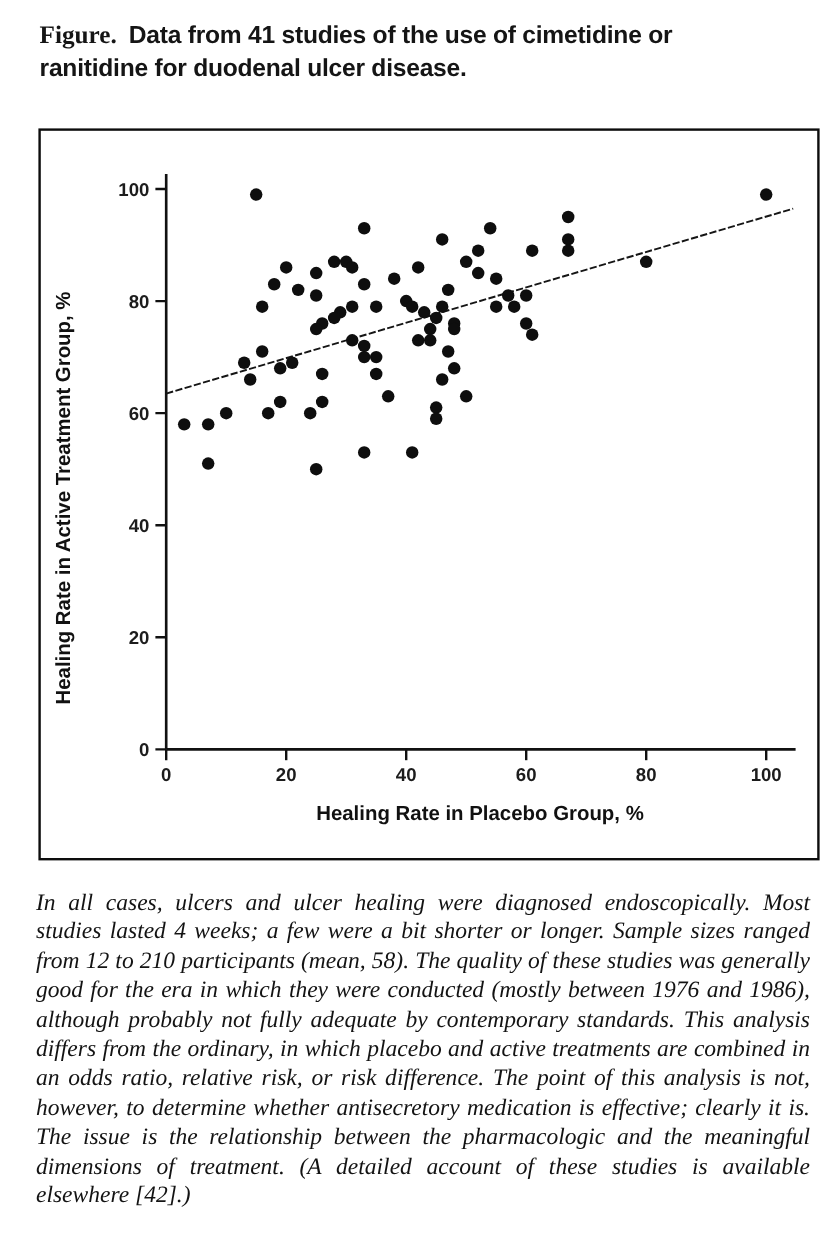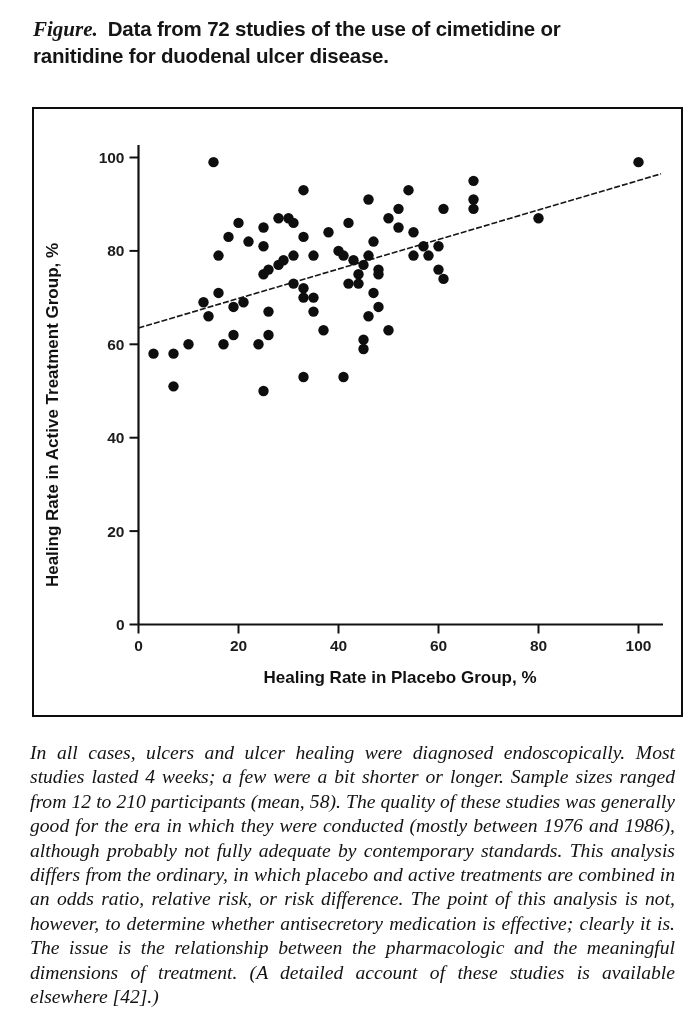--- a/index.html
+++ b/index.html
@@ -11,21 +11,21 @@
     color:#141414;
     overflow:hidden;
   }
   .caption{
     position:absolute;left:33px;top:16px;width:614px;
     font-weight:bold;font-size:20.5px;line-height:26.5px;
     letter-spacing:-0.2px;color:#151515;
   }
   .caption .fig-label{
     font-family:"Liberation Serif",serif;
-    font-style:italic;font-weight:600;font-size:21px;
+    font-weight:600;font-size:21px;
     margin-right:10px;letter-spacing:0;
   }
   .figure-box{
     position:absolute;left:32px;top:107px;
     width:647px;height:606px;
     border:2.5px solid #0d0d0d;
     background:#ffffff;
   }
   .figure-box svg{display:block;width:647px;height:606px;}
   .tick{font:700 15.5px "Liberation Sans",sans-serif;fill:#1c1c1c;}
@@ -38,21 +38,21 @@
     margin:0;
     font-style:italic;
   }
 </style>
 </head>
 <body>
 
 <div class="page">
 
   <div class="caption">
-    <span class="fig-label">Figure.</span><span>Data from 72 studies of the use of cimetidine or ranitidine for duodenal ulcer disease.</span>
+    <span class="fig-label">Figure.</span><span>Data from 41 studies of the use of cimetidine or ranitidine for duodenal ulcer disease.</span>
   </div>
 
   <div class="figure-box">
     <svg viewBox="0 0 647 606" xmlns="http://www.w3.org/2000/svg">
         <line x1="104.5" y1="36" x2="104.5" y2="515.5" stroke="#111" stroke-width="2.2"></line>
         <line x1="104.5" y1="515.5" x2="629" y2="515.5" stroke="#111" stroke-width="2.2"></line>
         <line x1="104.5" y1="515.5" x2="104.5" y2="524.5" stroke="#111" stroke-width="2"></line>
         <text x="104.5" y="541.5" text-anchor="middle" class="tick">0</text>
         <line x1="204.5" y1="515.5" x2="204.5" y2="524.5" stroke="#111" stroke-width="2"></line>
         <text x="204.5" y="541.5" text-anchor="middle" class="tick">20</text>

